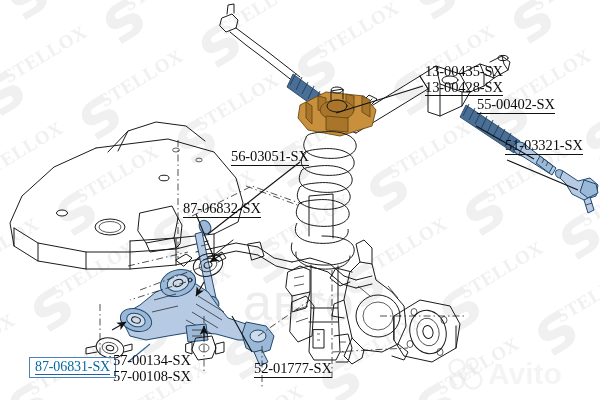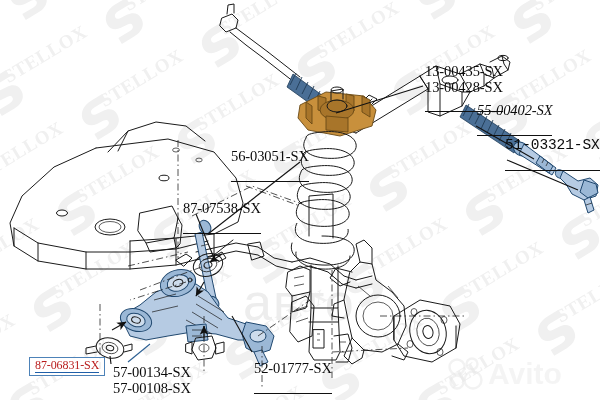--- a/index.html
+++ b/index.html
@@ -54,28 +54,28 @@
     font-family: "Liberation Serif", serif;
     font-size: 14.5px;
     color: #0b0b0b;
     white-space: nowrap;
     line-height: 1.08;
     letter-spacing: -0.1px;
   }
   .label .ln { display: block; }
   .label.underlined {
     border-bottom: 1.3px solid #111;
-    padding-bottom: 16px;
+    padding-bottom: 0px;
   }
   .label.highlight {
-    color: #b91c1c;
+    color: #0369a1;
     border: 1.2px solid #4d82b8;
     padding: 1px 5px 2px 5px;
     background: rgba(255,255,255,0.85);
-    font-size: 12px;
+    font-size: 14px;
   }
   .label.highlight .ln {
     border-bottom: 1.2px solid #1f5fa8;
   }
 </style>
 </head>
 <body>
 
 <div id="stage">
 
@@ -533,41 +533,41 @@
         <path class="lead" d="M252 352 L232 316"></path>
       </g>
     </svg>
   </div>
 
   <div class="label underlined" style="left:425px; top:64px;">
     <span class="ln">13-00435-SX</span>
     <span class="ln">13-00428-SX</span>
   </div>
 
-  <div class="label underlined" style="left:477px; top:103px;font-style:italic;">
+  <div class="label underlined" style="left:477px; top:97px;">
     <span class="ln">55-00402-SX</span>
   </div>
 
-  <div class="label underlined" style="left:505px; top:138px;font-family:Liberation Mono, monospace;">
+  <div class="label underlined" style="left:505px; top:138px;">
     <span class="ln">51-03321-SX</span>
   </div>
 
   <div class="label underlined" style="left:231px; top:149px;text-align:center;">
     <span class="ln">56-03051-SX</span>
   </div>
 
   <div class="label underlined" style="left:183px; top:201px;">
-    <span class="ln">87-07538-SX</span>
+    <span class="ln">87-06832-SX</span>
   </div>
 
   <div class="label highlight" style="left:29px; top:357px;">
     <span class="ln">87-06831-SX</span>
   </div>
 
-  <div class="label" style="left:113px; top:365px;text-align:right;">
+  <div class="label" style="left:113px; top:353px;text-align:right;">
     <span class="ln">57-00134-SX</span>
     <span class="ln">57-00108-SX</span>
   </div>
 
   <div class="label underlined" style="left:254px; top:361px;">
     <span class="ln">52-01777-SX</span>
   </div>
 
 </div>
 

